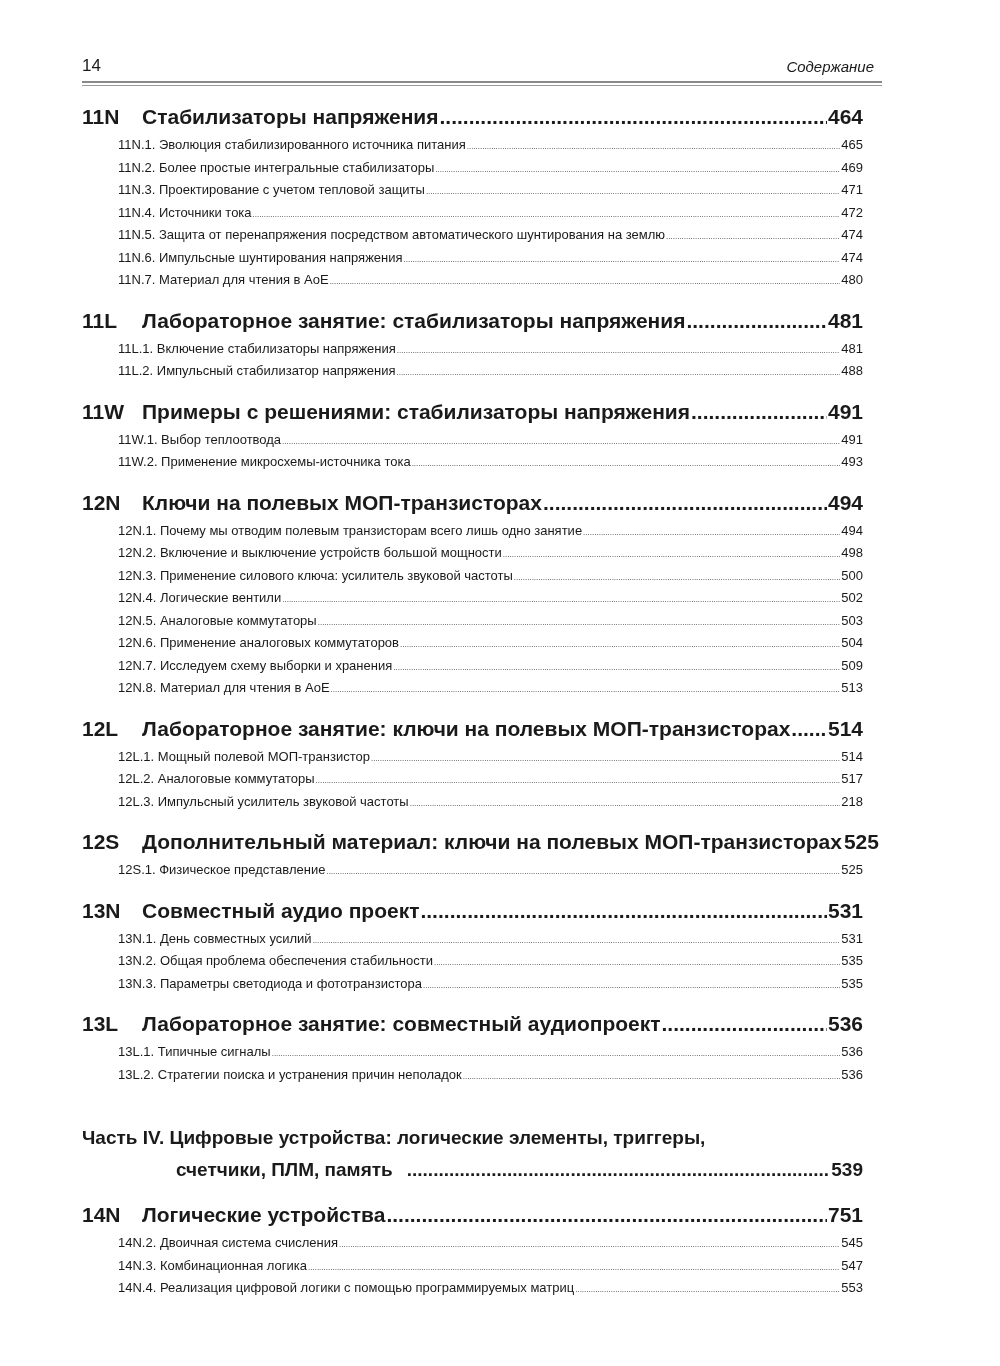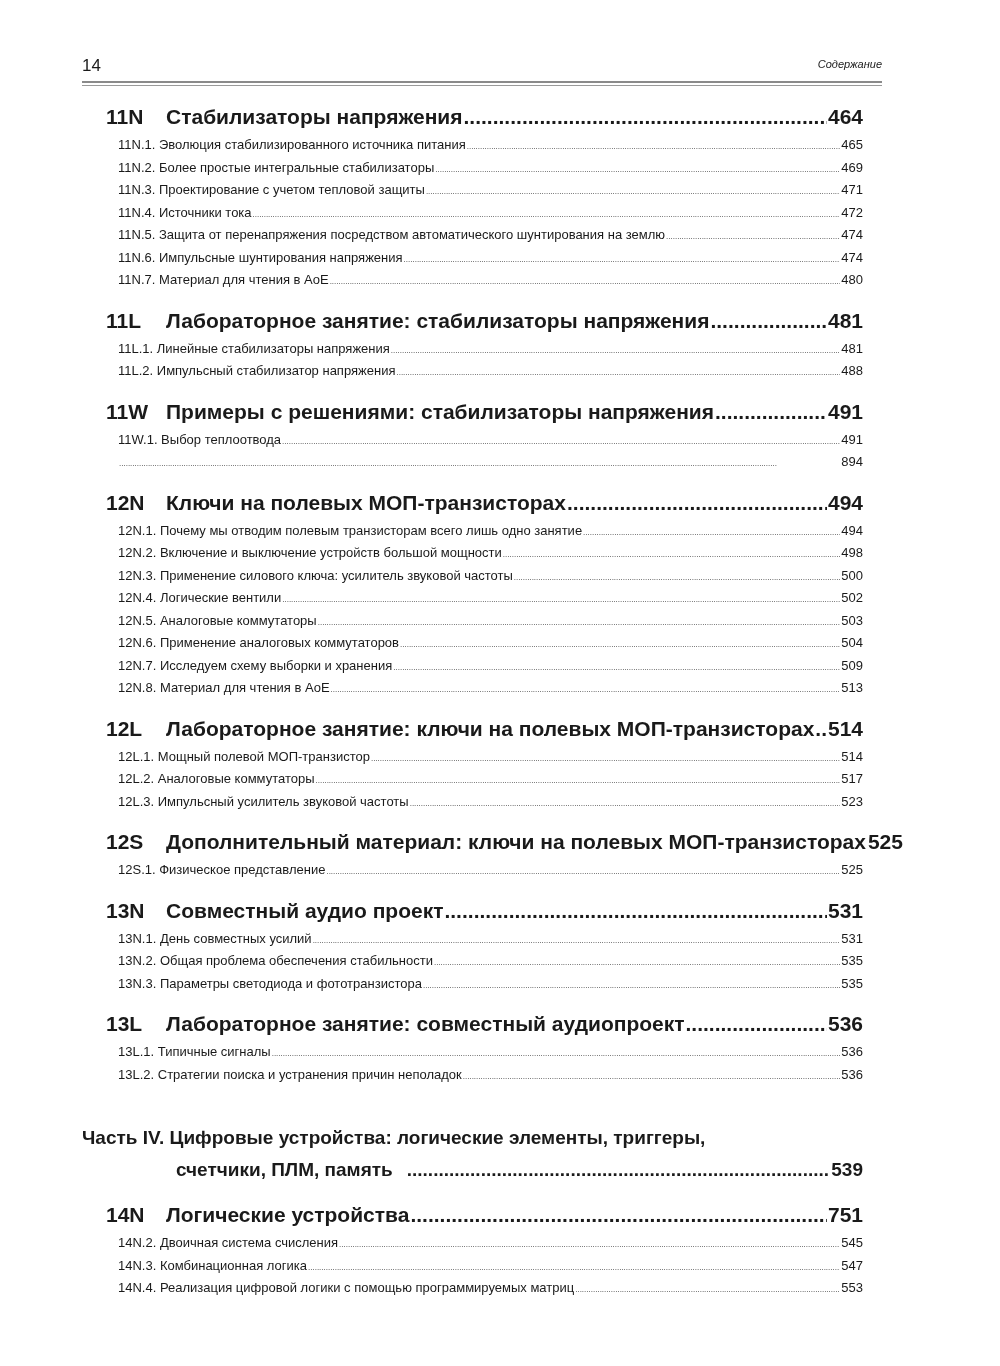--- a/index.html
+++ b/index.html
@@ -1,28 +1,28 @@
 <!DOCTYPE html>
 <html><head>
 <meta charset="utf-8">
 <style>
   html, body { margin:0; padding:0; background:#ffffff; }
   body { width:1000px; height:1366px; position:relative; overflow:hidden;
          font-family:"Liberation Sans", sans-serif; color:#1a1a1a; }
   .page { position:absolute; left:82px; top:0; width:800px; }
   .running-header { position:absolute; top:56px; left:0; width:800px; height:24px; }
   .page-num { position:absolute; left:0; top:0; font-size:17px; }
-  .running-title { position:absolute; right:0; top:2px; font-size:11px; font-style:italic; }
+  .running-title { position:absolute; right:8px; top:2px; font-size:15px; font-style:italic; }
   .rule { position:absolute; top:81px; left:0; width:800px; height:2px; background:#8a8a8a; }
   .rule2 { position:absolute; top:85px; left:0; width:800px; height:1px; background:#9a9a9a; }
   .toc { position:absolute; top:100px; left:0; width:781px; }
   .chapter { display:flex; align-items:baseline; font-weight:bold; font-size:21px;
              height:34px; line-height:34px; margin-top:0; }
   .chapter.spaced { margin-top:12px; }
-  .ch-num { width:60px; flex:none;margin-left:24px; }
+  .ch-num { width:60px; flex:none; }
   .ch-title { flex:none; white-space:nowrap; }
   .dots { flex:1 1 auto; overflow:hidden; white-space:nowrap; margin:0 1px; }
   .dots::after { content:"........................................................................................................................................................................................................................................................................................................"; letter-spacing:0px; }
   .ch-page { flex:none; }
   .section { display:flex; align-items:baseline; font-size:13px; height:22.5px;
              line-height:22.5px; margin-left:36px; }
   .sec-title { flex:none; white-space:nowrap; }
   .section .dots { font-size:8px; letter-spacing:0; }
   .sec-page { flex:none; }
   .part { font-weight:bold; font-size:19px; margin-top:36px; }
@@ -85,21 +85,21 @@
         </div>
       </div>
       <div>
         <div class="chapter spaced">
           <span class="ch-num">11L</span>
           <span class="ch-title">Лабораторное занятие: стабилизаторы напряжения</span>
           <span class="dots"></span>
           <span class="ch-page">481</span>
         </div>
         <div class="section">
-          <span class="sec-title">11L.1. Линейные стабилизаторы напряжения</span>
+          <span class="sec-title">11L.1. Включение стабилизаторы напряжения</span>
           <span class="dots"></span>
           <span class="sec-page">481</span>
         </div>
         <div class="section">
           <span class="sec-title">11L.2. Импульсный стабилизатор напряжения</span>
           <span class="dots"></span>
           <span class="sec-page">488</span>
         </div>
       </div>
       <div>
@@ -108,22 +108,23 @@
           <span class="ch-title">Примеры с решениями: стабилизаторы напряжения</span>
           <span class="dots"></span>
           <span class="ch-page">491</span>
         </div>
         <div class="section">
           <span class="sec-title">11W.1. Выбор теплоотвода</span>
           <span class="dots"></span>
           <span class="sec-page">491</span>
         </div>
         <div class="section">
-          <span class="dots"></span>
-          <span class="sec-page">894</span>
+          <span class="sec-title">11W.2. Применение микросхемы-источника тока</span>
+          <span class="dots"></span>
+          <span class="sec-page">493</span>
         </div>
       </div>
       <div>
         <div class="chapter spaced">
           <span class="ch-num">12N</span>
           <span class="ch-title">Ключи на полевых МОП-транзисторах</span>
           <span class="dots"></span>
           <span class="ch-page">494</span>
         </div>
         <div class="section">
@@ -180,21 +181,21 @@
           <span class="sec-page">514</span>
         </div>
         <div class="section">
           <span class="sec-title">12L.2. Аналоговые коммутаторы</span>
           <span class="dots"></span>
           <span class="sec-page">517</span>
         </div>
         <div class="section">
           <span class="sec-title">12L.3. Импульсный усилитель звуковой частоты</span>
           <span class="dots"></span>
-          <span class="sec-page">523</span>
+          <span class="sec-page">218</span>
         </div>
       </div>
       <div>
         <div class="chapter spaced">
           <span class="ch-num">12S</span>
           <span class="ch-title">Дополнительный материал: ключи на полевых МОП-транзисторах</span>
           <span class="dots"></span>
           <span class="ch-page">525</span>
         </div>
         <div class="section">

